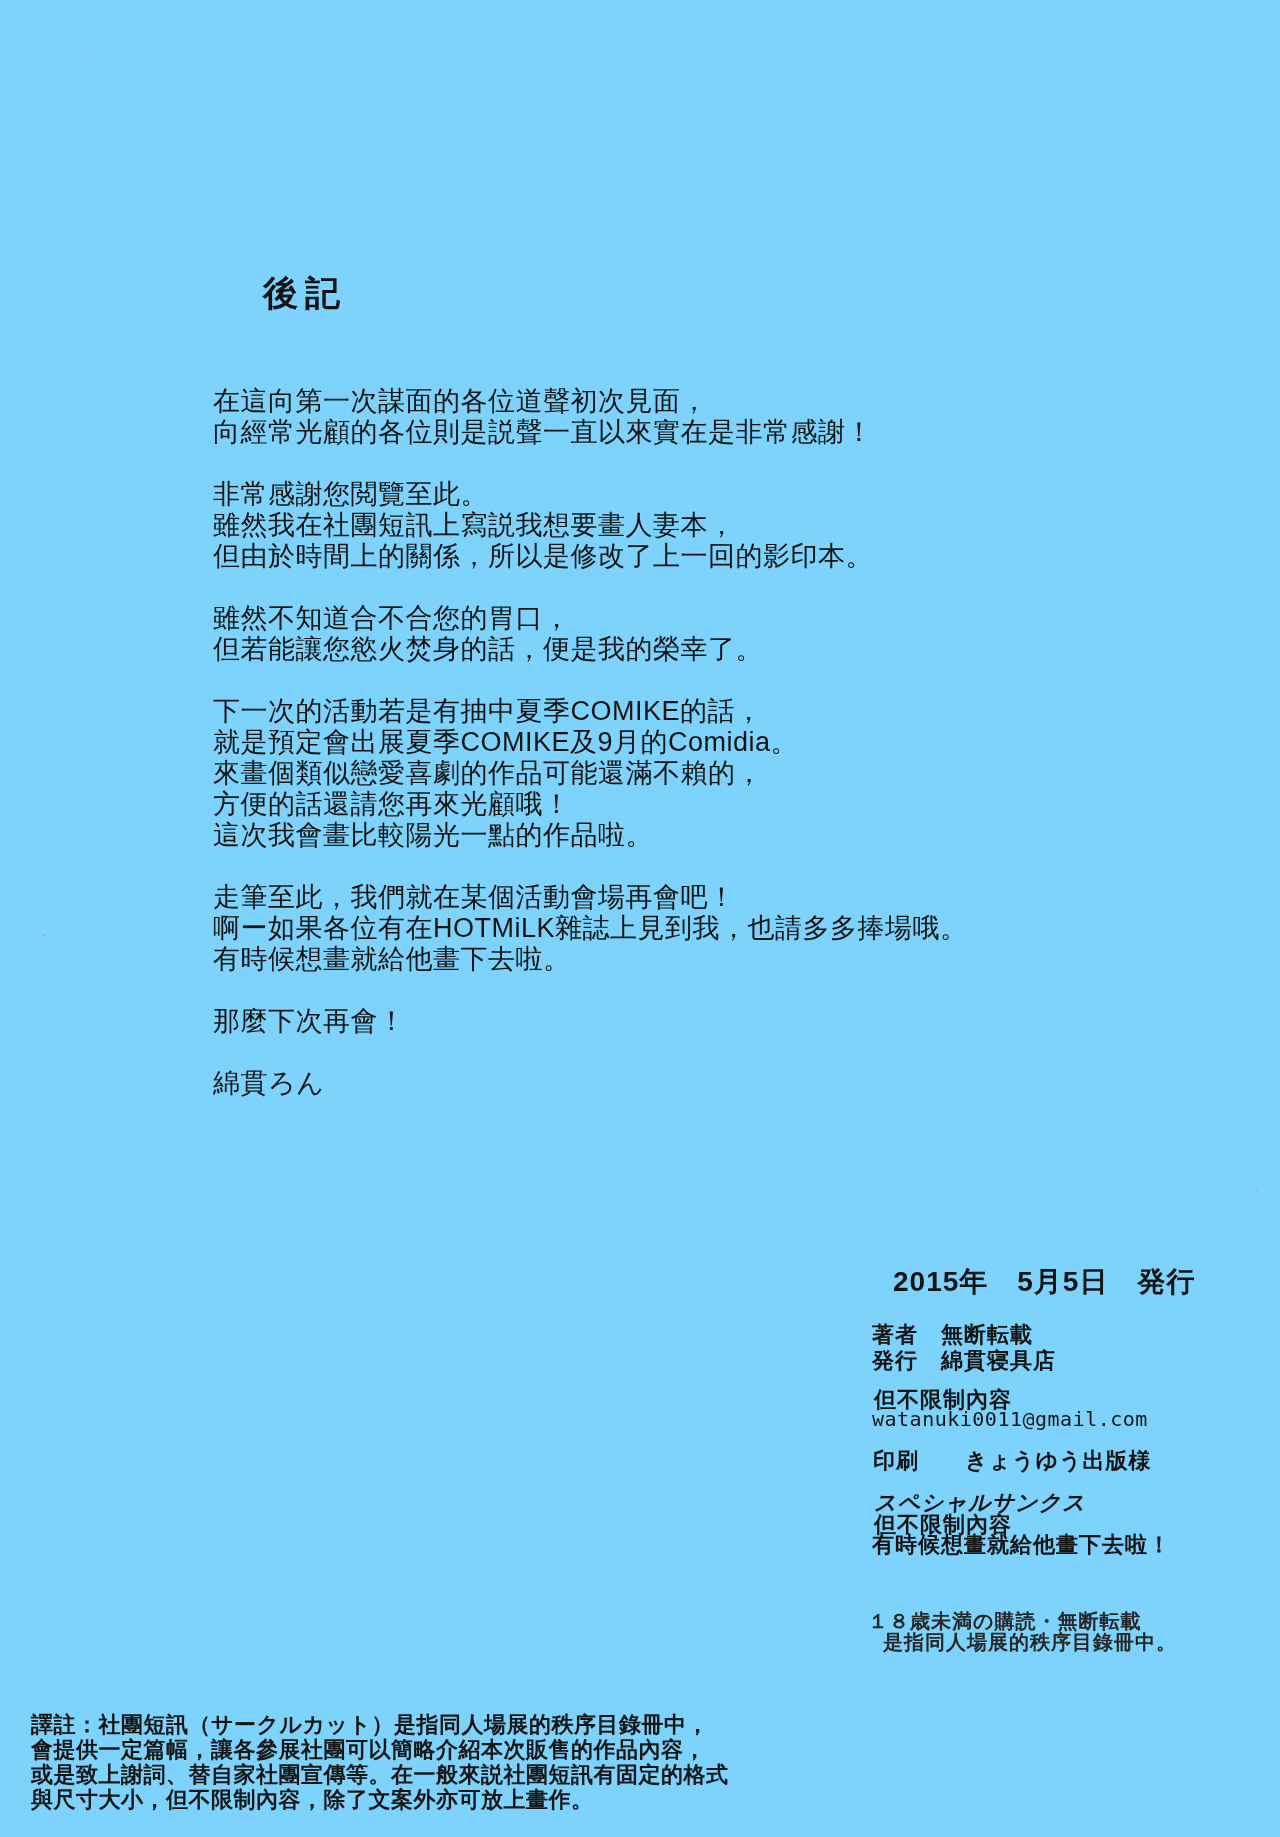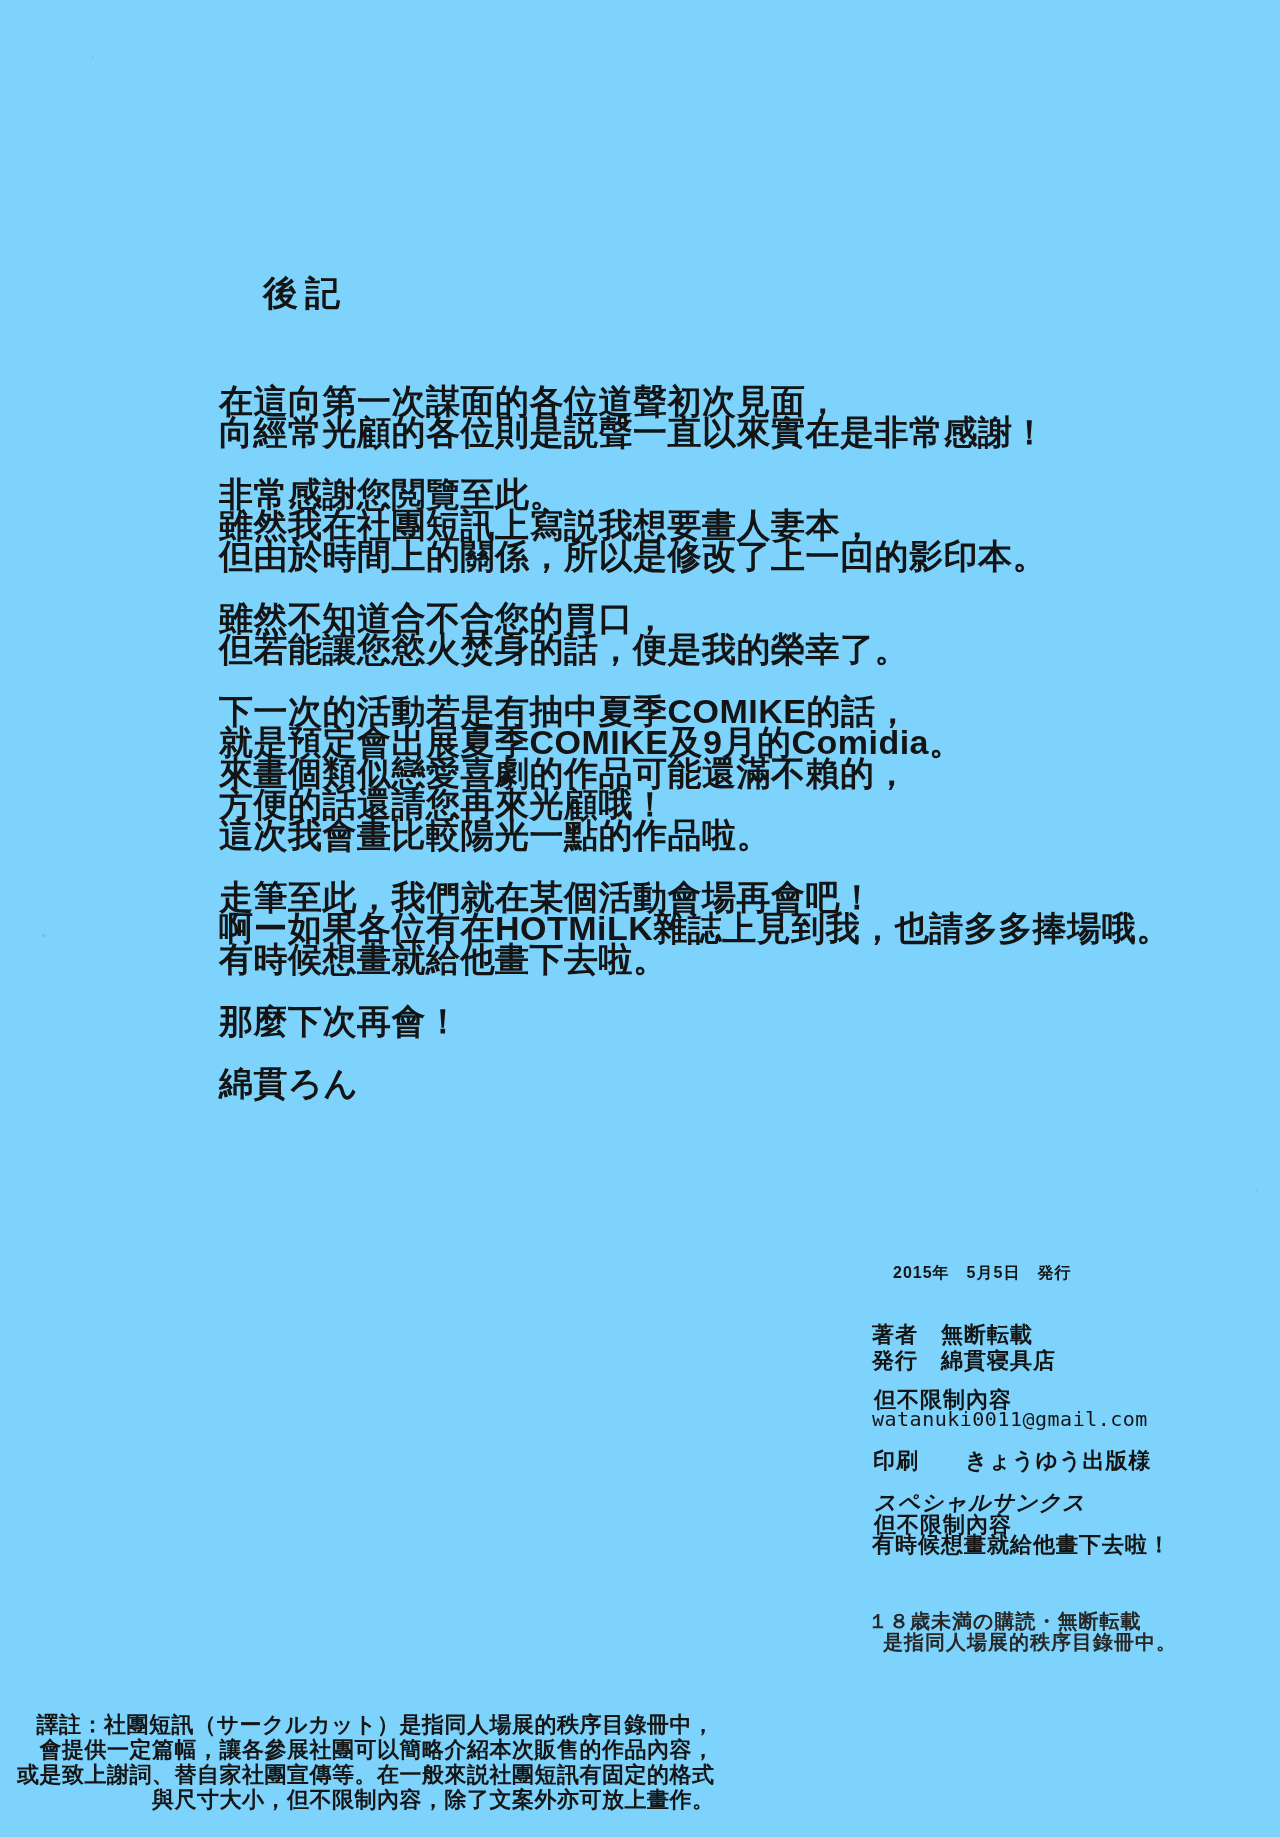--- a/index.html
+++ b/index.html
@@ -20,63 +20,62 @@
     left: 263px;
     top: 270px;
     font-size: 35px;
     font-weight: 700;
     letter-spacing: 7px;
     white-space: pre;
   }
 
   .afterword-body {
     position: absolute;
-    left: 219px;
+    left: 213px;
     top: 386px;
-    font-size: 34px;
+    font-size: 27px;
     line-height: 31px;
-    font-weight: 700;
+    font-weight: 400;
     letter-spacing: 0.5px;
     white-space: pre-line;
   }
 
   .colophon-line {
     position: absolute;
     font-size: 22px;
     font-weight: 600;
     letter-spacing: 1px;
     white-space: pre;
   }
-  .publish-date   { left: 893px; top: 1263px; font-size: 16px; }
+  .publish-date   { left: 893px; top: 1263px; font-size: 28px; }
   .author-line    { left: 872px; top: 1320px; }
   .publisher-line { left: 872px; top: 1346px; }
   .email-label    { left: 874px; top: 1385px; }
   .email-address  {
     left: 872px; top: 1407px;
     font-size: 20px; font-weight: 400; letter-spacing: 0.5px;
     font-family: "DejaVu Sans Mono", monospace;
   }
   .printer-line          { left: 873px; top: 1446px; }
   .thanks-heading        { left: 874px; top: 1488px; font-style: italic; }
   .thanks-name           { left: 874px; top: 1510px; }
   .thanks-message        { left: 872px; top: 1530px; }
   .age-warning-1         { left: 868px; top: 1608px; font-size: 20px; color: #272727; }
   .age-warning-2         { left: 883px; top: 1629px; font-size: 20px; color: #272727; }
 
   .translator-note {
     position: absolute;
-    left: 17px;
+    left: 31px;
     top: 1712px;
     font-size: 22px;
     line-height: 25px;
     font-weight: 700;
     letter-spacing: 0.5px;
     white-space: pre-line;
     color: #161616;
-    text-align: right;
   }
 
   .speck {
     position: absolute;
     border-radius: 50%;
     background: #9a9a9a;
   }
   .speck-1 { left: 42px;   top: 934px;  width: 3px; height: 3px; opacity: .55; }
   .speck-2 { left: 92px;   top: 56px;   width: 2px; height: 2px; opacity: .4; }
   .speck-3 { left: 1256px; top: 1188px; width: 2px; height: 4px; opacity: .3; }

